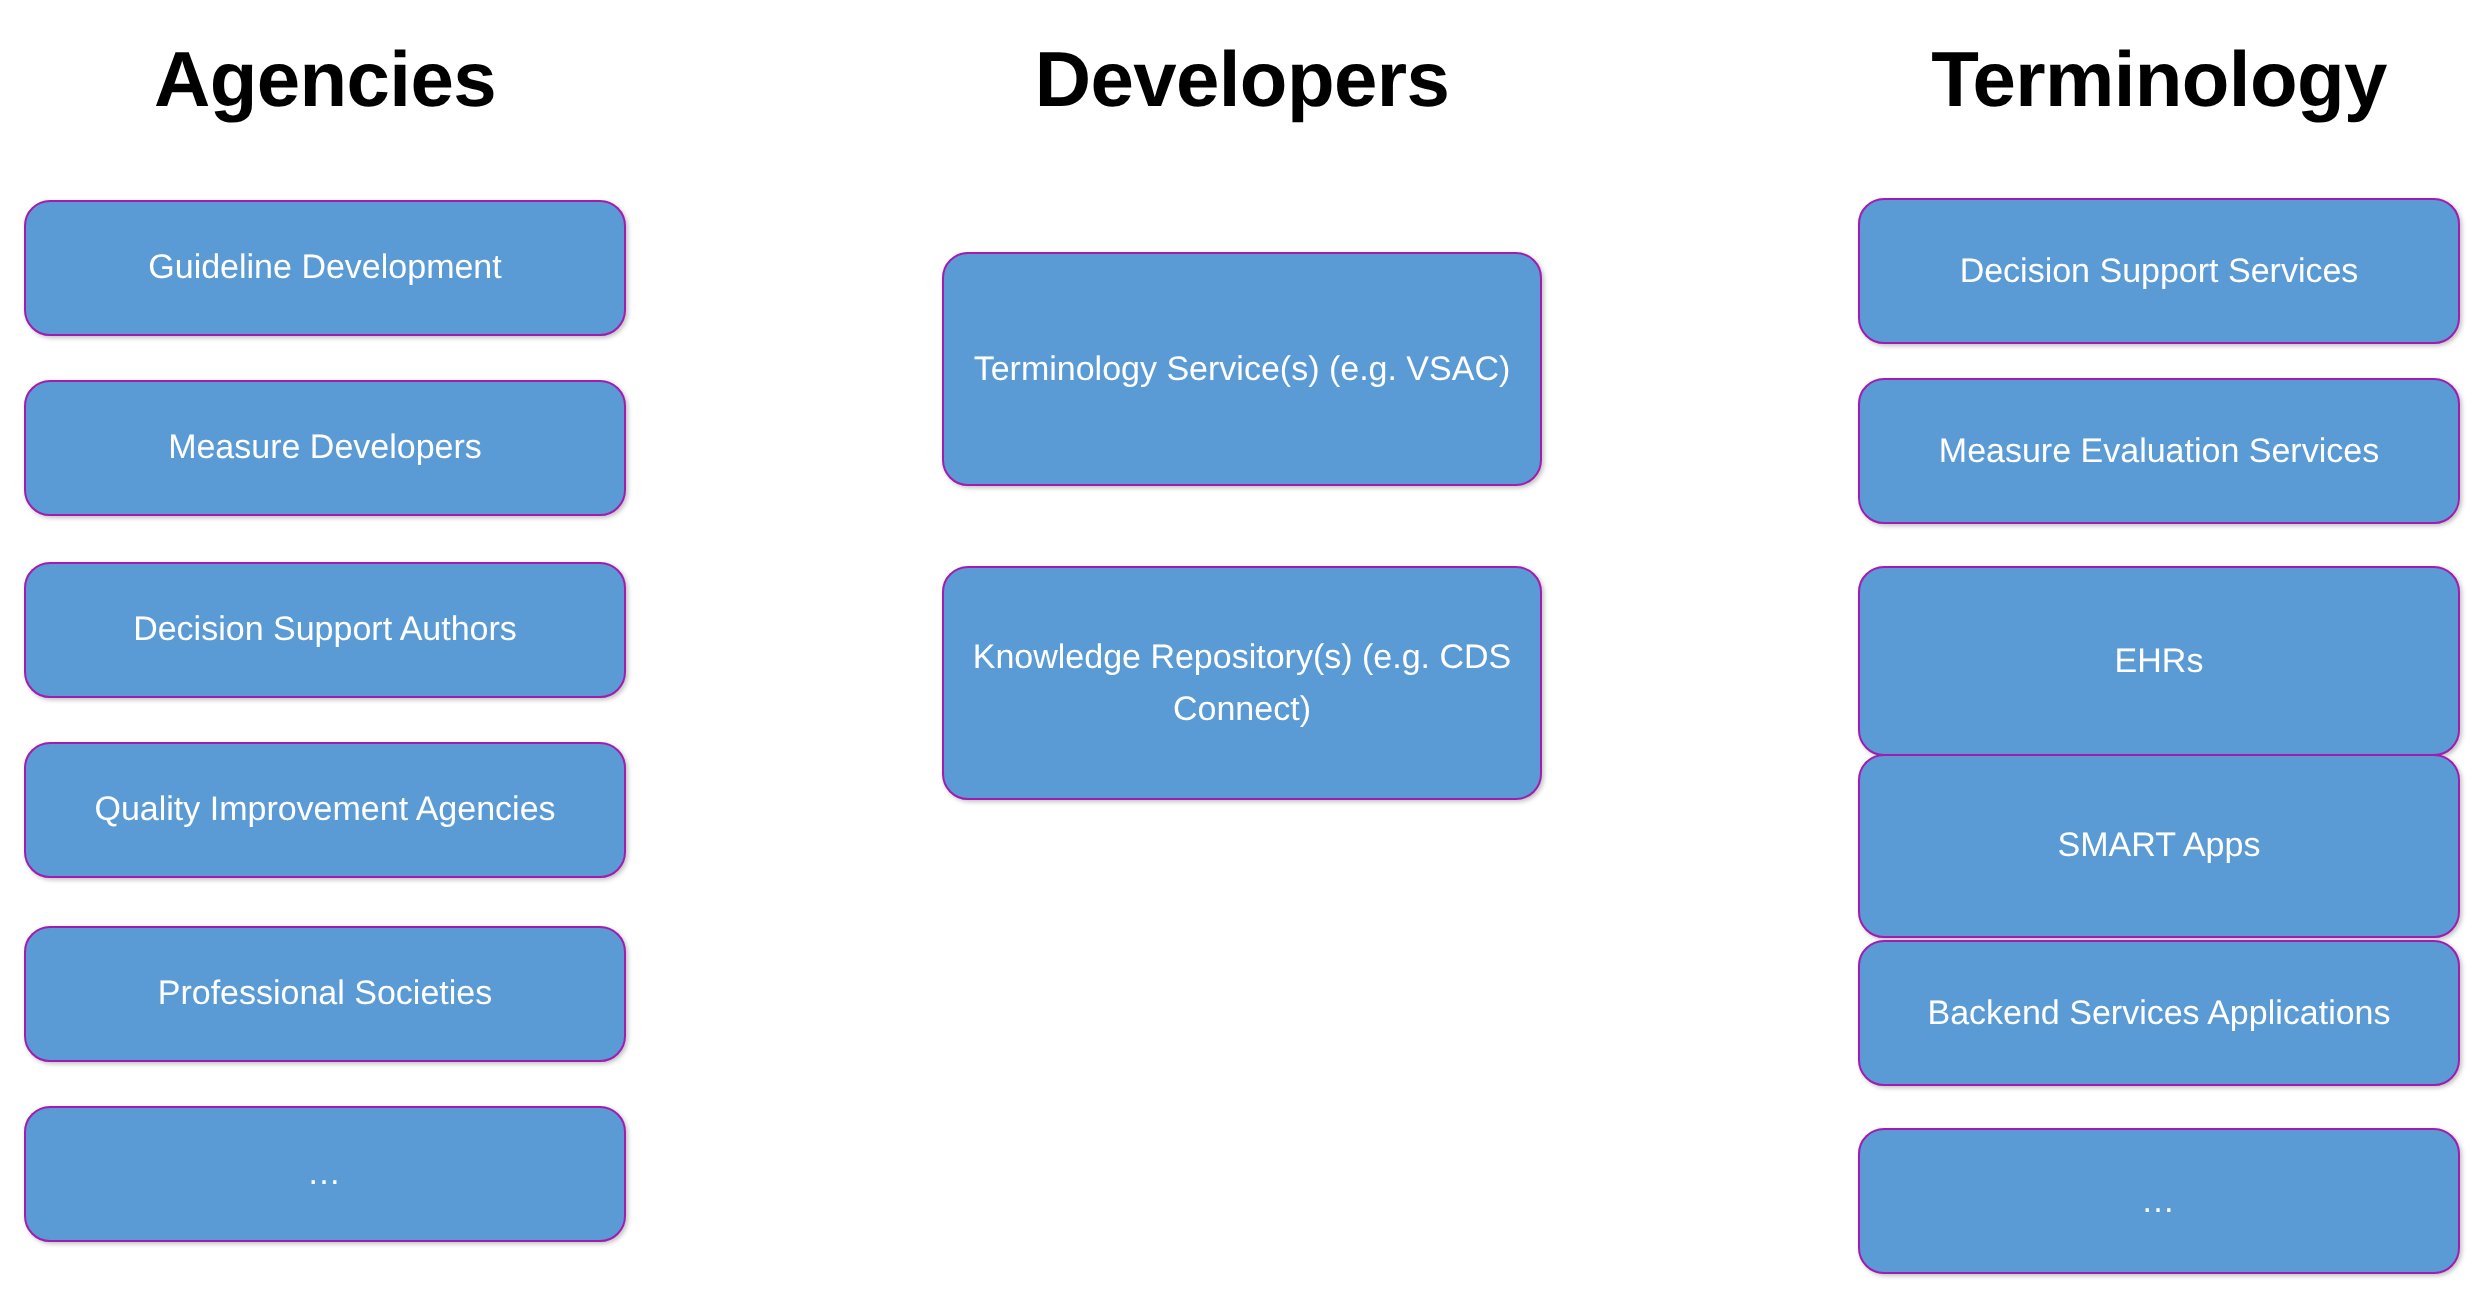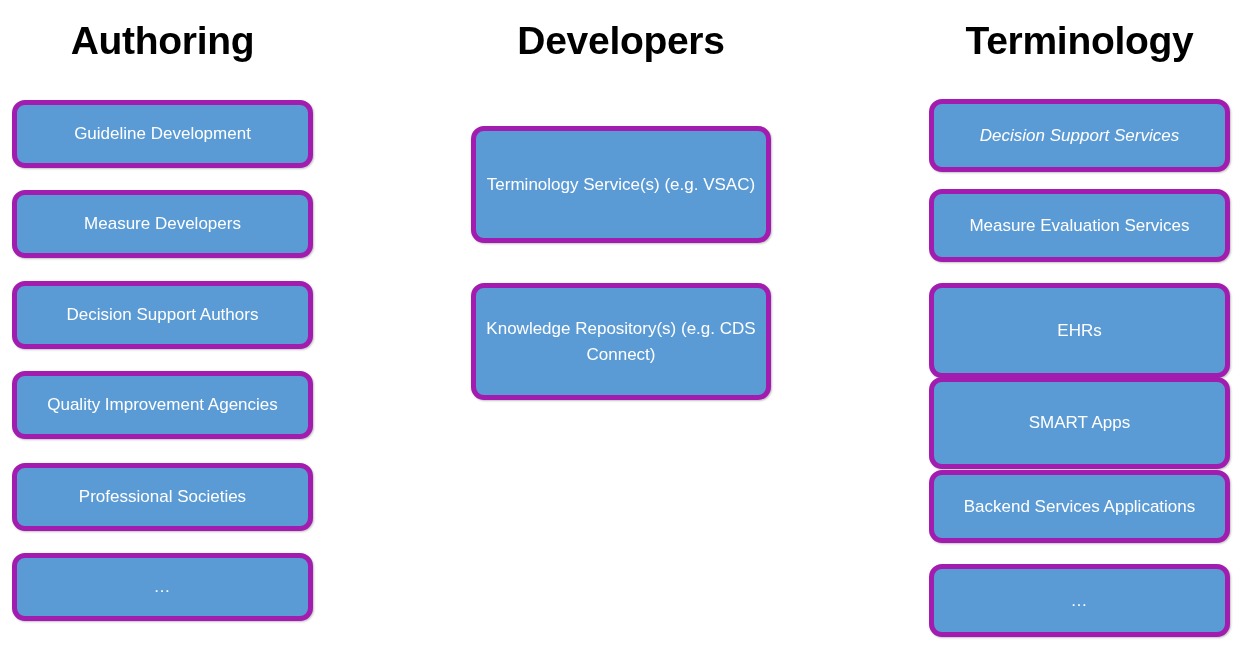--- a/index.html
+++ b/index.html
@@ -41,21 +41,21 @@
     color: #000000;
     white-space: nowrap;
   }
 
   .node {
     position: absolute;
     left: 0;
     width: 301px;
     box-sizing: border-box;
     background: #5B9BD5;
-    border: 5px solid #a21caf;
+    border: 1px solid #a21caf;
     border-radius: 13px;
     color: #ffffff;
     display: flex;
     align-items: center;
     justify-content: center;
     text-align: center;
     font-size: 17px;
     line-height: 26px;
     padding: 2px 10px;
     box-shadow: 1px 1px 2px rgba(120,120,120,0.45);
@@ -67,21 +67,21 @@
     width: 100%;
   }
   .ellipsis-text { letter-spacing: 1px; }
 </style>
 </head>
 <body>
 
 <div id="canvas">
 
   <div class="column col-authoring">
-    <div class="col-header">Authoring</div>
+    <div class="col-header">Agencies</div>
 
     <div class="node" style="top:100px; height:68px;">
       <span class="node-text">Guideline Development</span>
     </div>
 
     <div class="node" style="top:190px; height:68px;justify-content:flex-end;">
       <span class="node-text">Measure Developers</span>
     </div>
 
     <div class="node" style="top:281px; height:68px;">
@@ -109,21 +109,21 @@
     </div>
 
     <div class="node" style="top:283px; height:117px;">
       <span class="node-text">Knowledge Repository(s) (e.g. CDS Connect)</span>
     </div>
   </div>
 
   <div class="column col-evaluation">
     <div class="col-header">Terminology</div>
 
-    <div class="node" style="top:99px; height:73px;font-style:italic;">
+    <div class="node" style="top:99px; height:73px;">
       <span class="node-text">Decision Support Services</span>
     </div>
 
     <div class="node" style="top:189px; height:73px;">
       <span class="node-text">Measure Evaluation Services</span>
     </div>
 
     <div class="node" style="top:283px; height:95px;">
       <span class="node-text">EHRs</span>
     </div>

